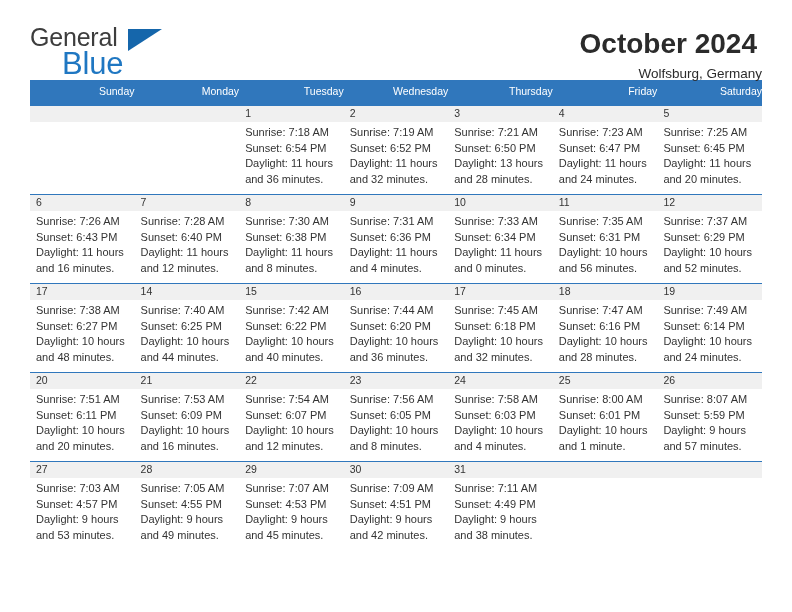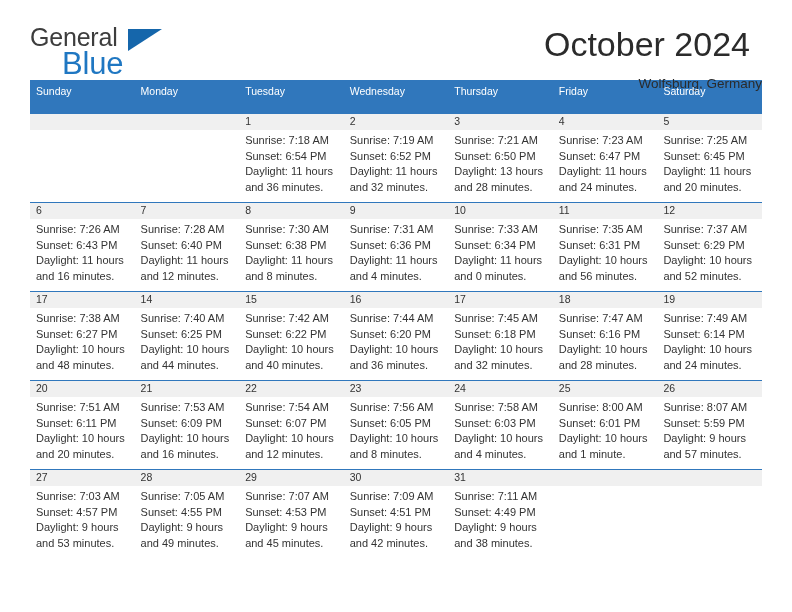--- a/index.html
+++ b/index.html
@@ -52,46 +52,46 @@
     width: 0;
     height: 0;
     border-left: 34px solid #1566ab;
     border-bottom: 22px solid transparent;
   }
   .titles {
     text-align: right;
     padding-top: 2px;
   }
   .cal-title {
-    font-size: 34px;
+    font-size: 28px;
     color: #2b2b2b;
     line-height: 1.15;
-    font-weight: normal;
-    margin: 12px;
+    font-weight: bold;
+    margin: 5px;
   }
   .cal-sub {
     font-size: 13.5px;
     color: #2b2b2b;
     margin-top: 4px;
   }
 
   
   .calendar {
     width: 732px;
     border-collapse: collapse;
     table-layout: fixed;
     margin-top: 6px;
   }
   .calendar th {
     background: #3077bc;
     color: #ffffff;
     font-size: 10.5px;
     font-weight: normal;
-    text-align: left;
-    padding: 5px 0 16px 6px;
+    text-align: right;
+    padding: 5px 0 8px 6px;
     border: none;
   }
   .calendar td {
     vertical-align: top;
     padding: 0;
     border: none;
     width: 104.57px;
   }
   .daycell {
     height: 89px;

